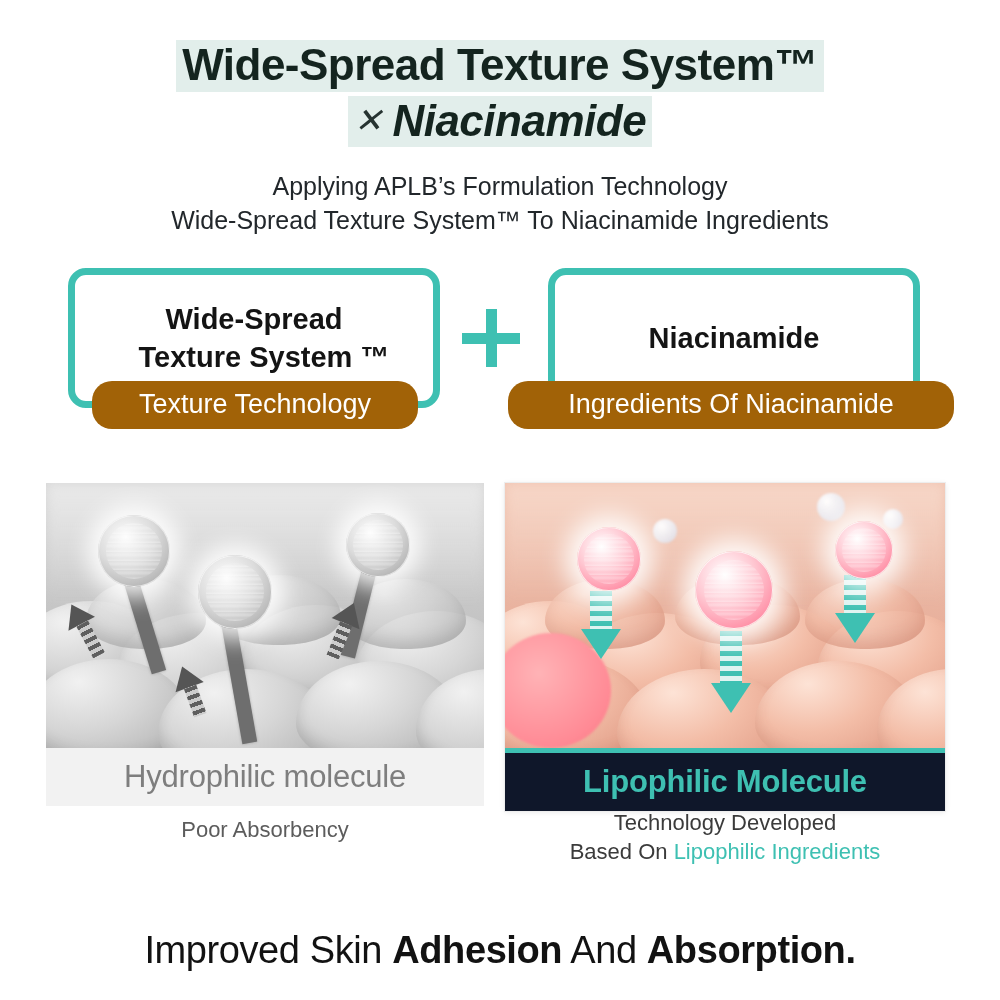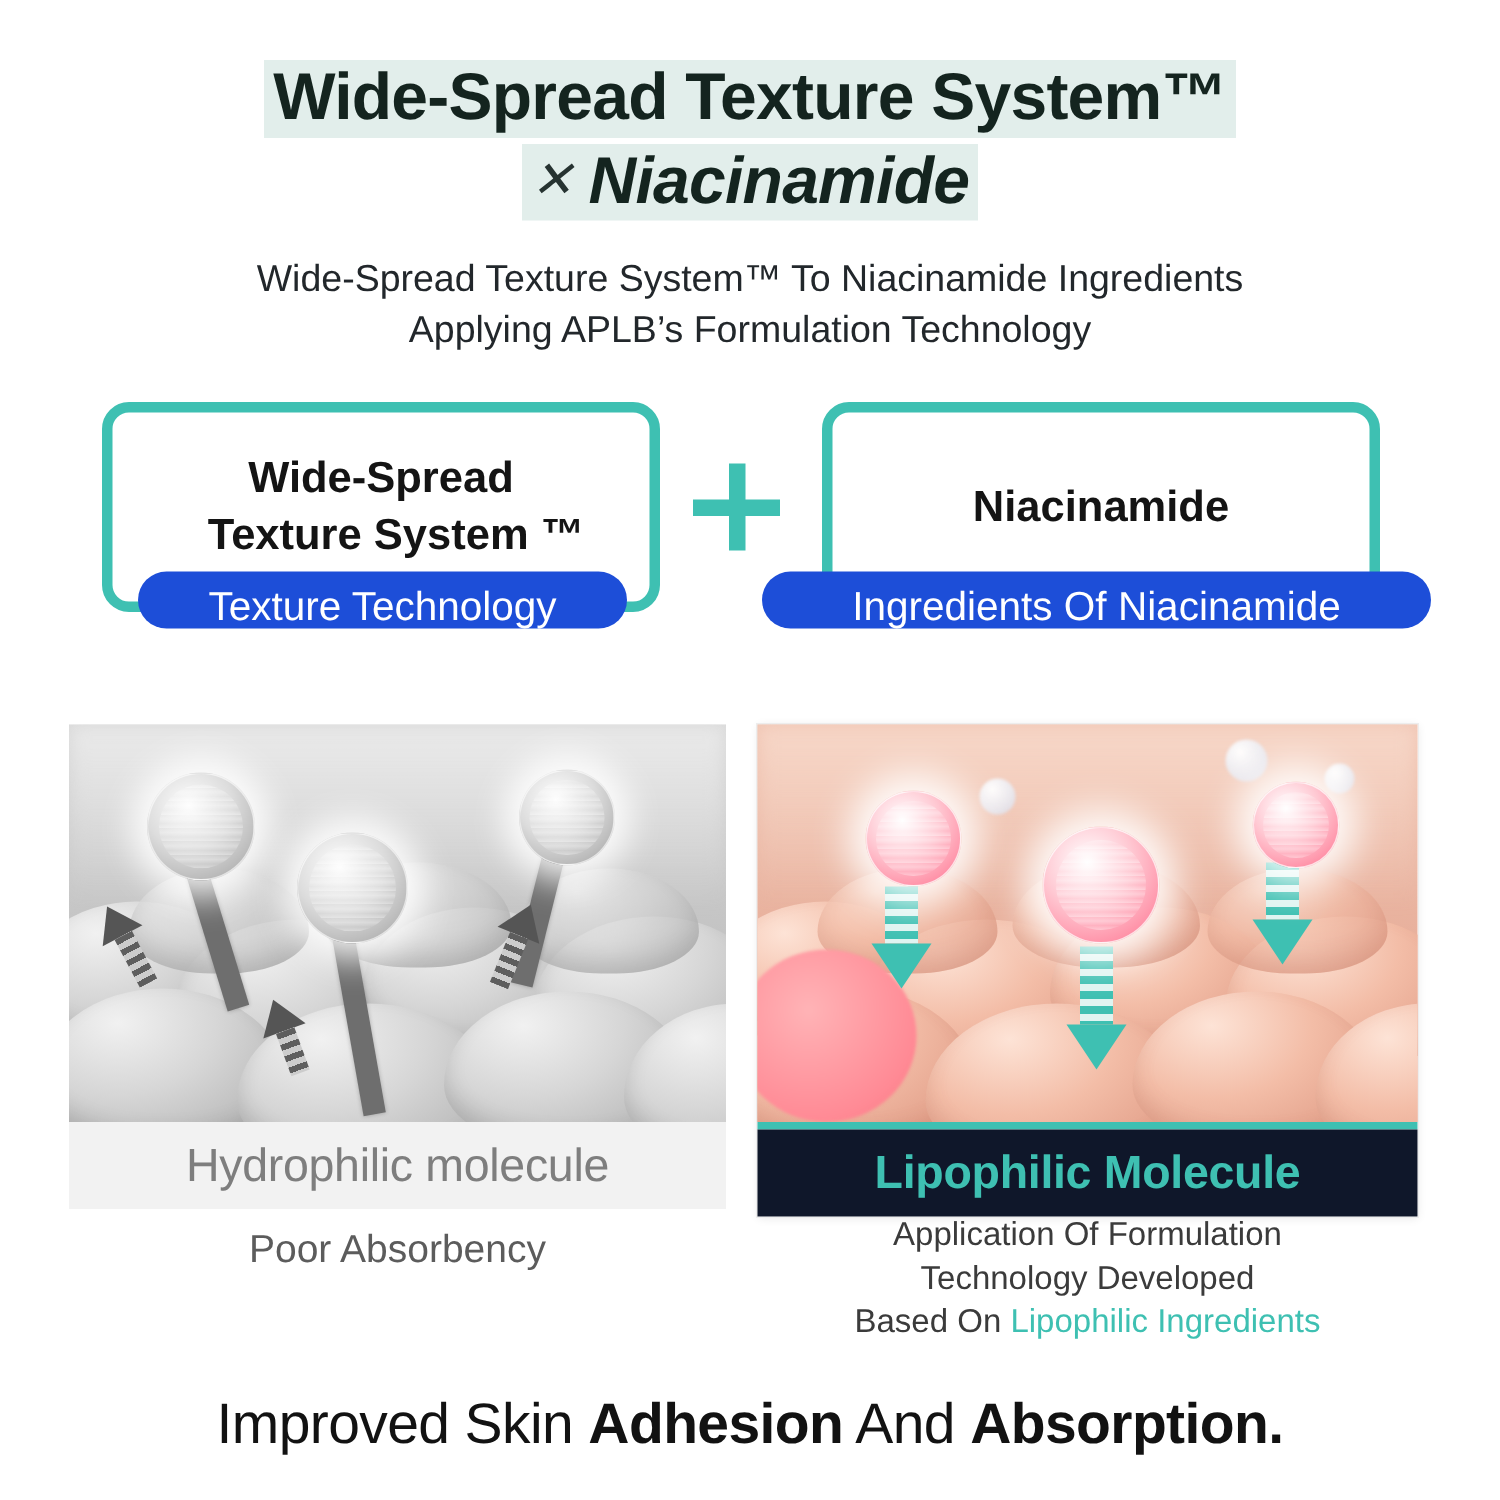--- a/index.html
+++ b/index.html
@@ -70,26 +70,26 @@
     font-size:29px;
     font-weight:bold;
     line-height:1.32;
     color:#141414;
     padding:0 10px;
   }
   .card-title .l2{display:block;margin-left:20px;}
 
   .pill{
     position:absolute;
-    background:#1d4ed8;
+    background:#a16207;
     color:#ffffff;
     border-radius:20px;
     font-size:27px;
     line-height:46px;
-    height:38px;
+    height:48px;
     text-align:center;
     white-space:nowrap;
     font-weight:400;
     z-index:3;
   }
   .pill-left{ left:92px; top:120px; width:326px; }
   .pill-right{ left:508px; top:120px; width:446px;text-align:center; }
 
   .plus{
     position:absolute;
@@ -217,21 +217,21 @@
   .teal-rule{ height:5px; background:#3ec0b2; }
 
   
   .foot{
     position:absolute;
     text-align:center;
     font-size:22px;
     color:#3b3b3b;
     line-height:1.32;
   }
-  .foot-left{ left:46px; top:332px; width:438px; color:#5c5c5c; font-size:26px;}
+  .foot-left{ left:46px; top:332px; width:438px; color:#5c5c5c; font-size:22px;}
   .foot-right{ left:505px; top:325px; width:440px; }
   .teal-txt{ color:#3ec0b2; }
 
   
   .bottom{
     position:absolute;
     left:0;right:0;bottom:28px;
     text-align:center;
     font-size:38px;
     color:#121212;
@@ -248,22 +248,22 @@
     <span class="title-line"><span class="title-hl">Wide-Spread Texture System™</span></span>
   </div>
   <div style="margin-top:4px;font-style:italic;">
     <span class="title-hl">
       <span class="title-x">✕</span><span class="title-line" style="display:inline;">Niacinamide</span>
     </span>
   </div>
 </div>
 
 <div class="subtitle">
+  <span>Applying APLB’s Formulation Technology</span>
   <span>Wide-Spread Texture System™ To Niacinamide Ingredients</span>
-  <span>Applying APLB’s Formulation Technology</span>
 </div>
 
 <div class="card-row">
 
   <div class="card card-left">
     <div class="card-title">
       <span>Wide-Spread</span>
       <span class="l2">Texture System ™</span>
     </div>
   </div>
@@ -372,21 +372,20 @@
           <div class="inner"></div>
         </div>
     </div>
     <div class="teal-rule"></div>
     <div class="cap cap-teal">Lipophilic Molecule</div>
   </div>
 
   <div class="foot foot-left">Poor Absorbency</div>
 
   <div class="foot foot-right">
-    <div>Application Of Formulation</div>
     <div>Technology Developed</div>
     <div><span>Based On </span><span class="teal-txt">Lipophilic Ingredients</span></div>
   </div>
 
 </div>
 
 <div class="bottom">
   <span class="lite">Improved Skin </span><b>Adhesion</b><span class="lite"> And </span><b>Absorption.</b>
 </div>
 

